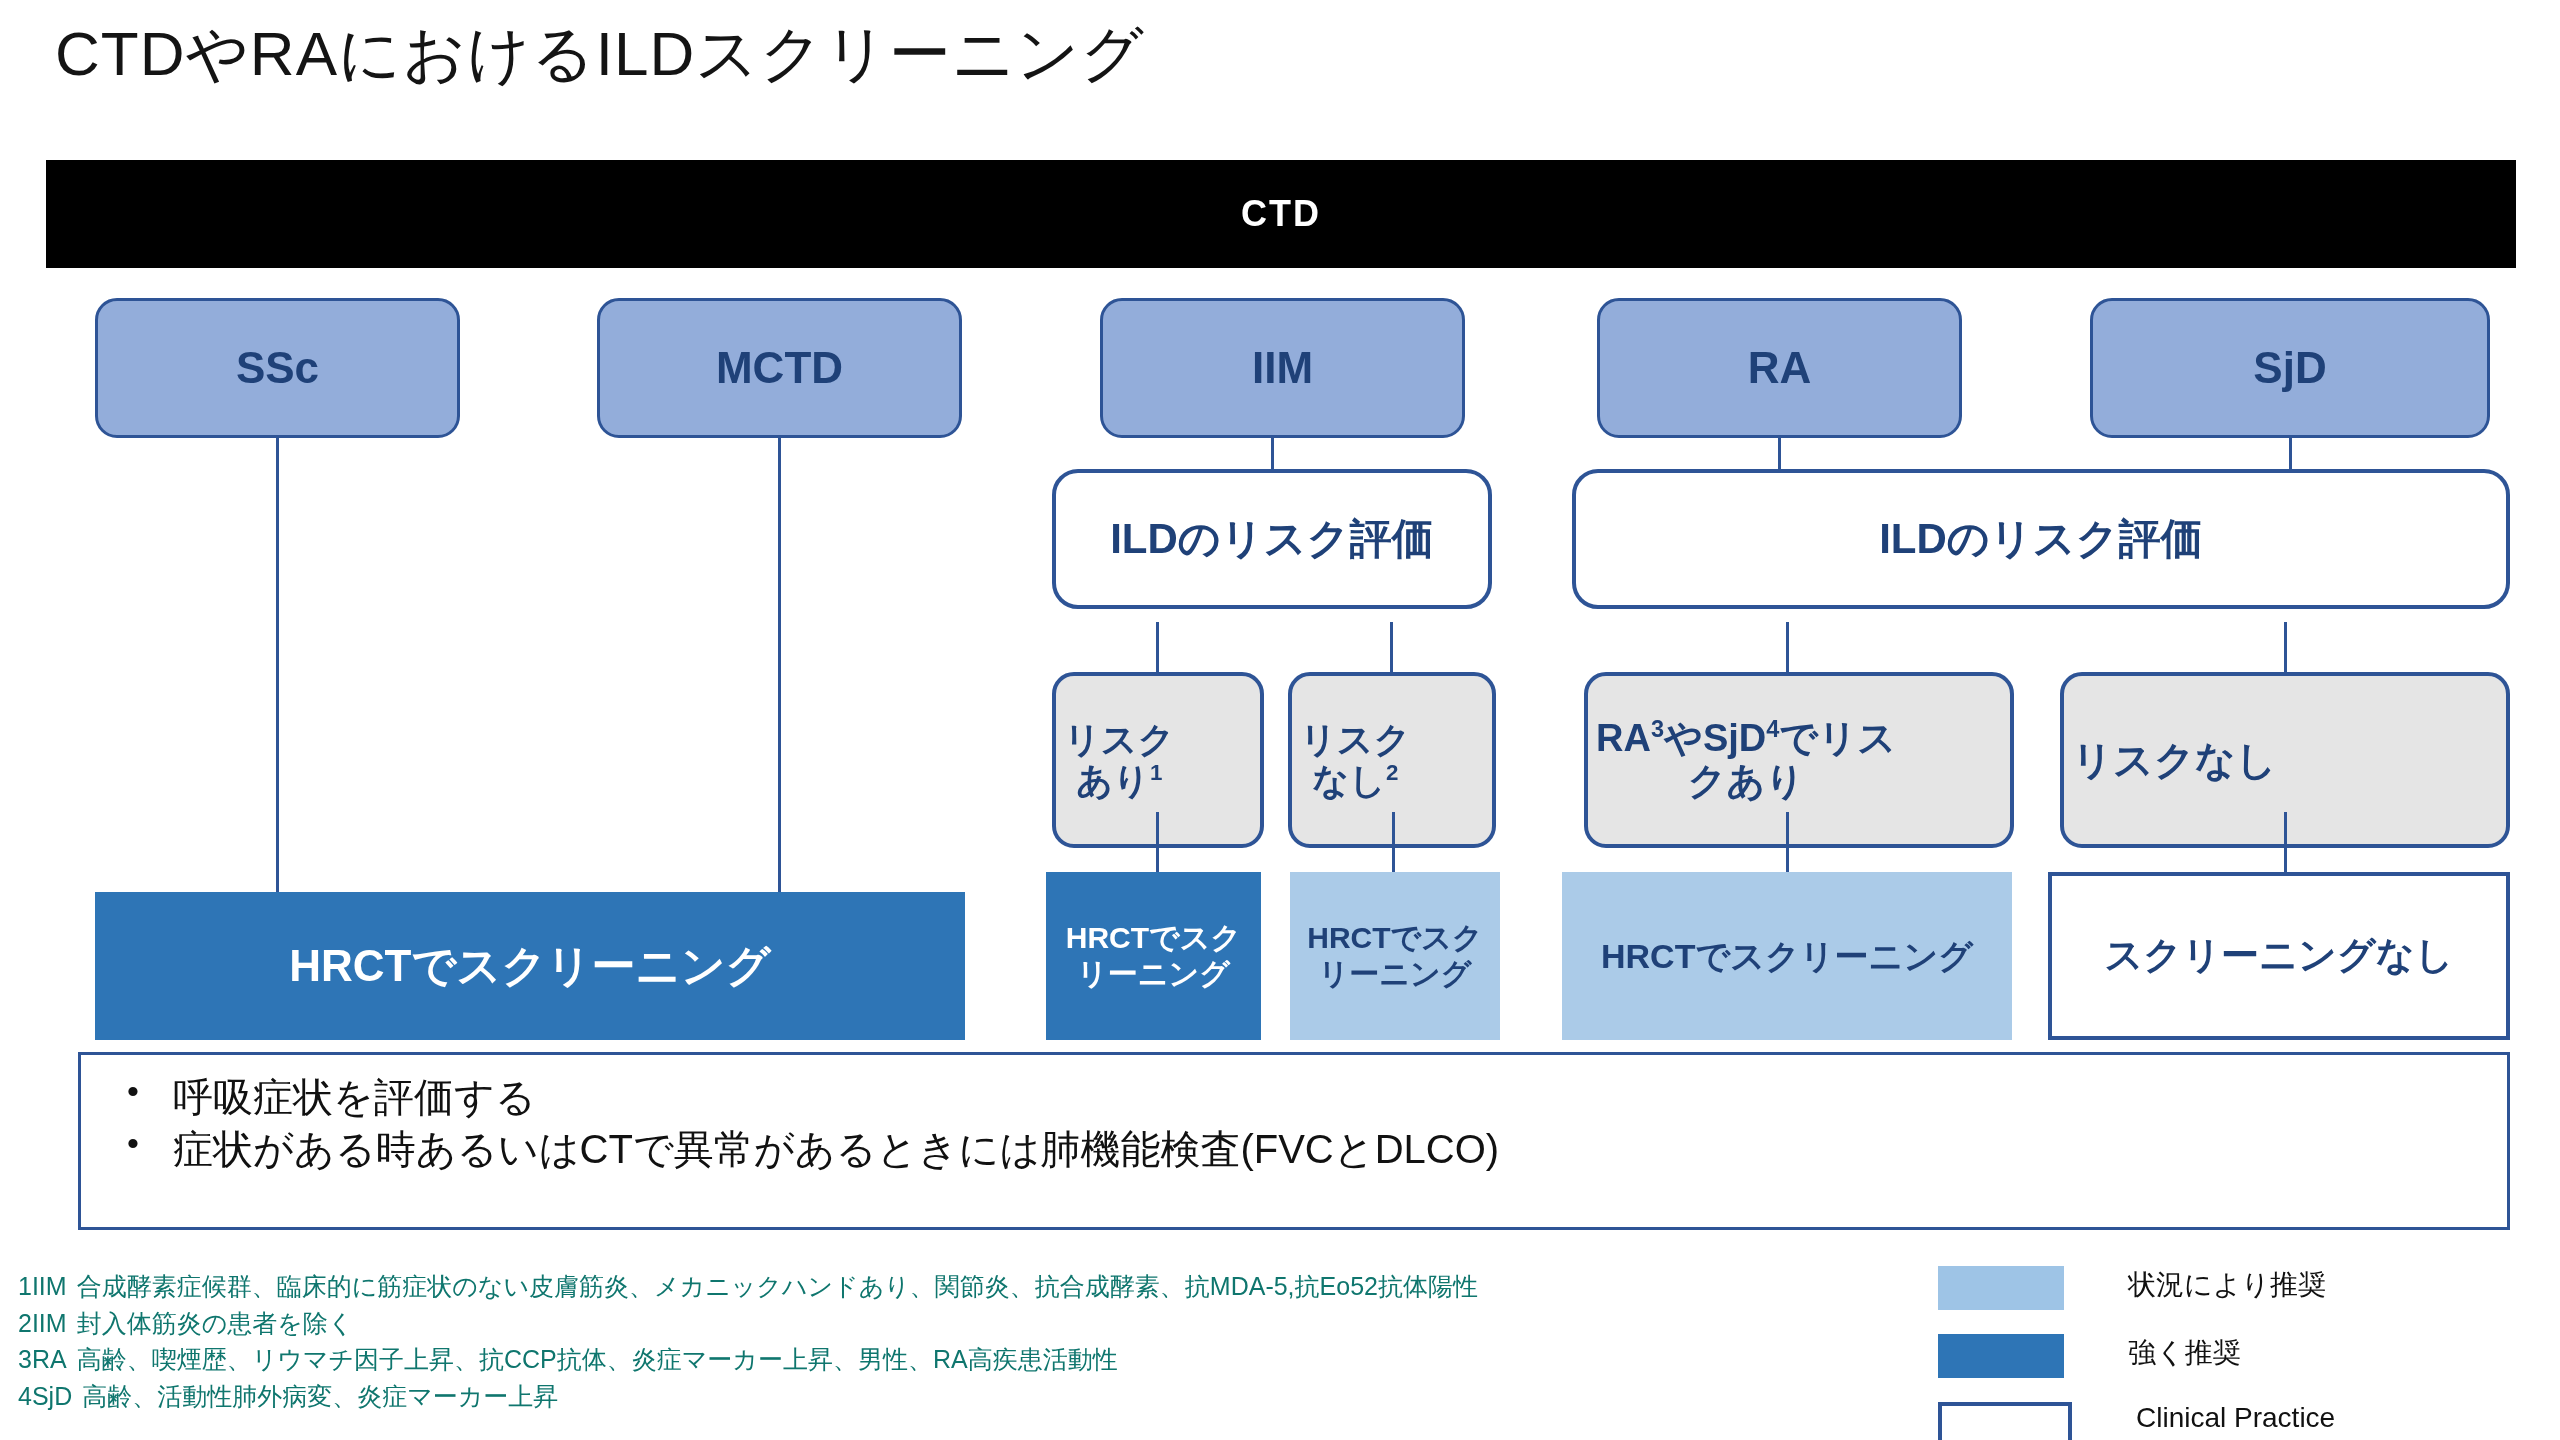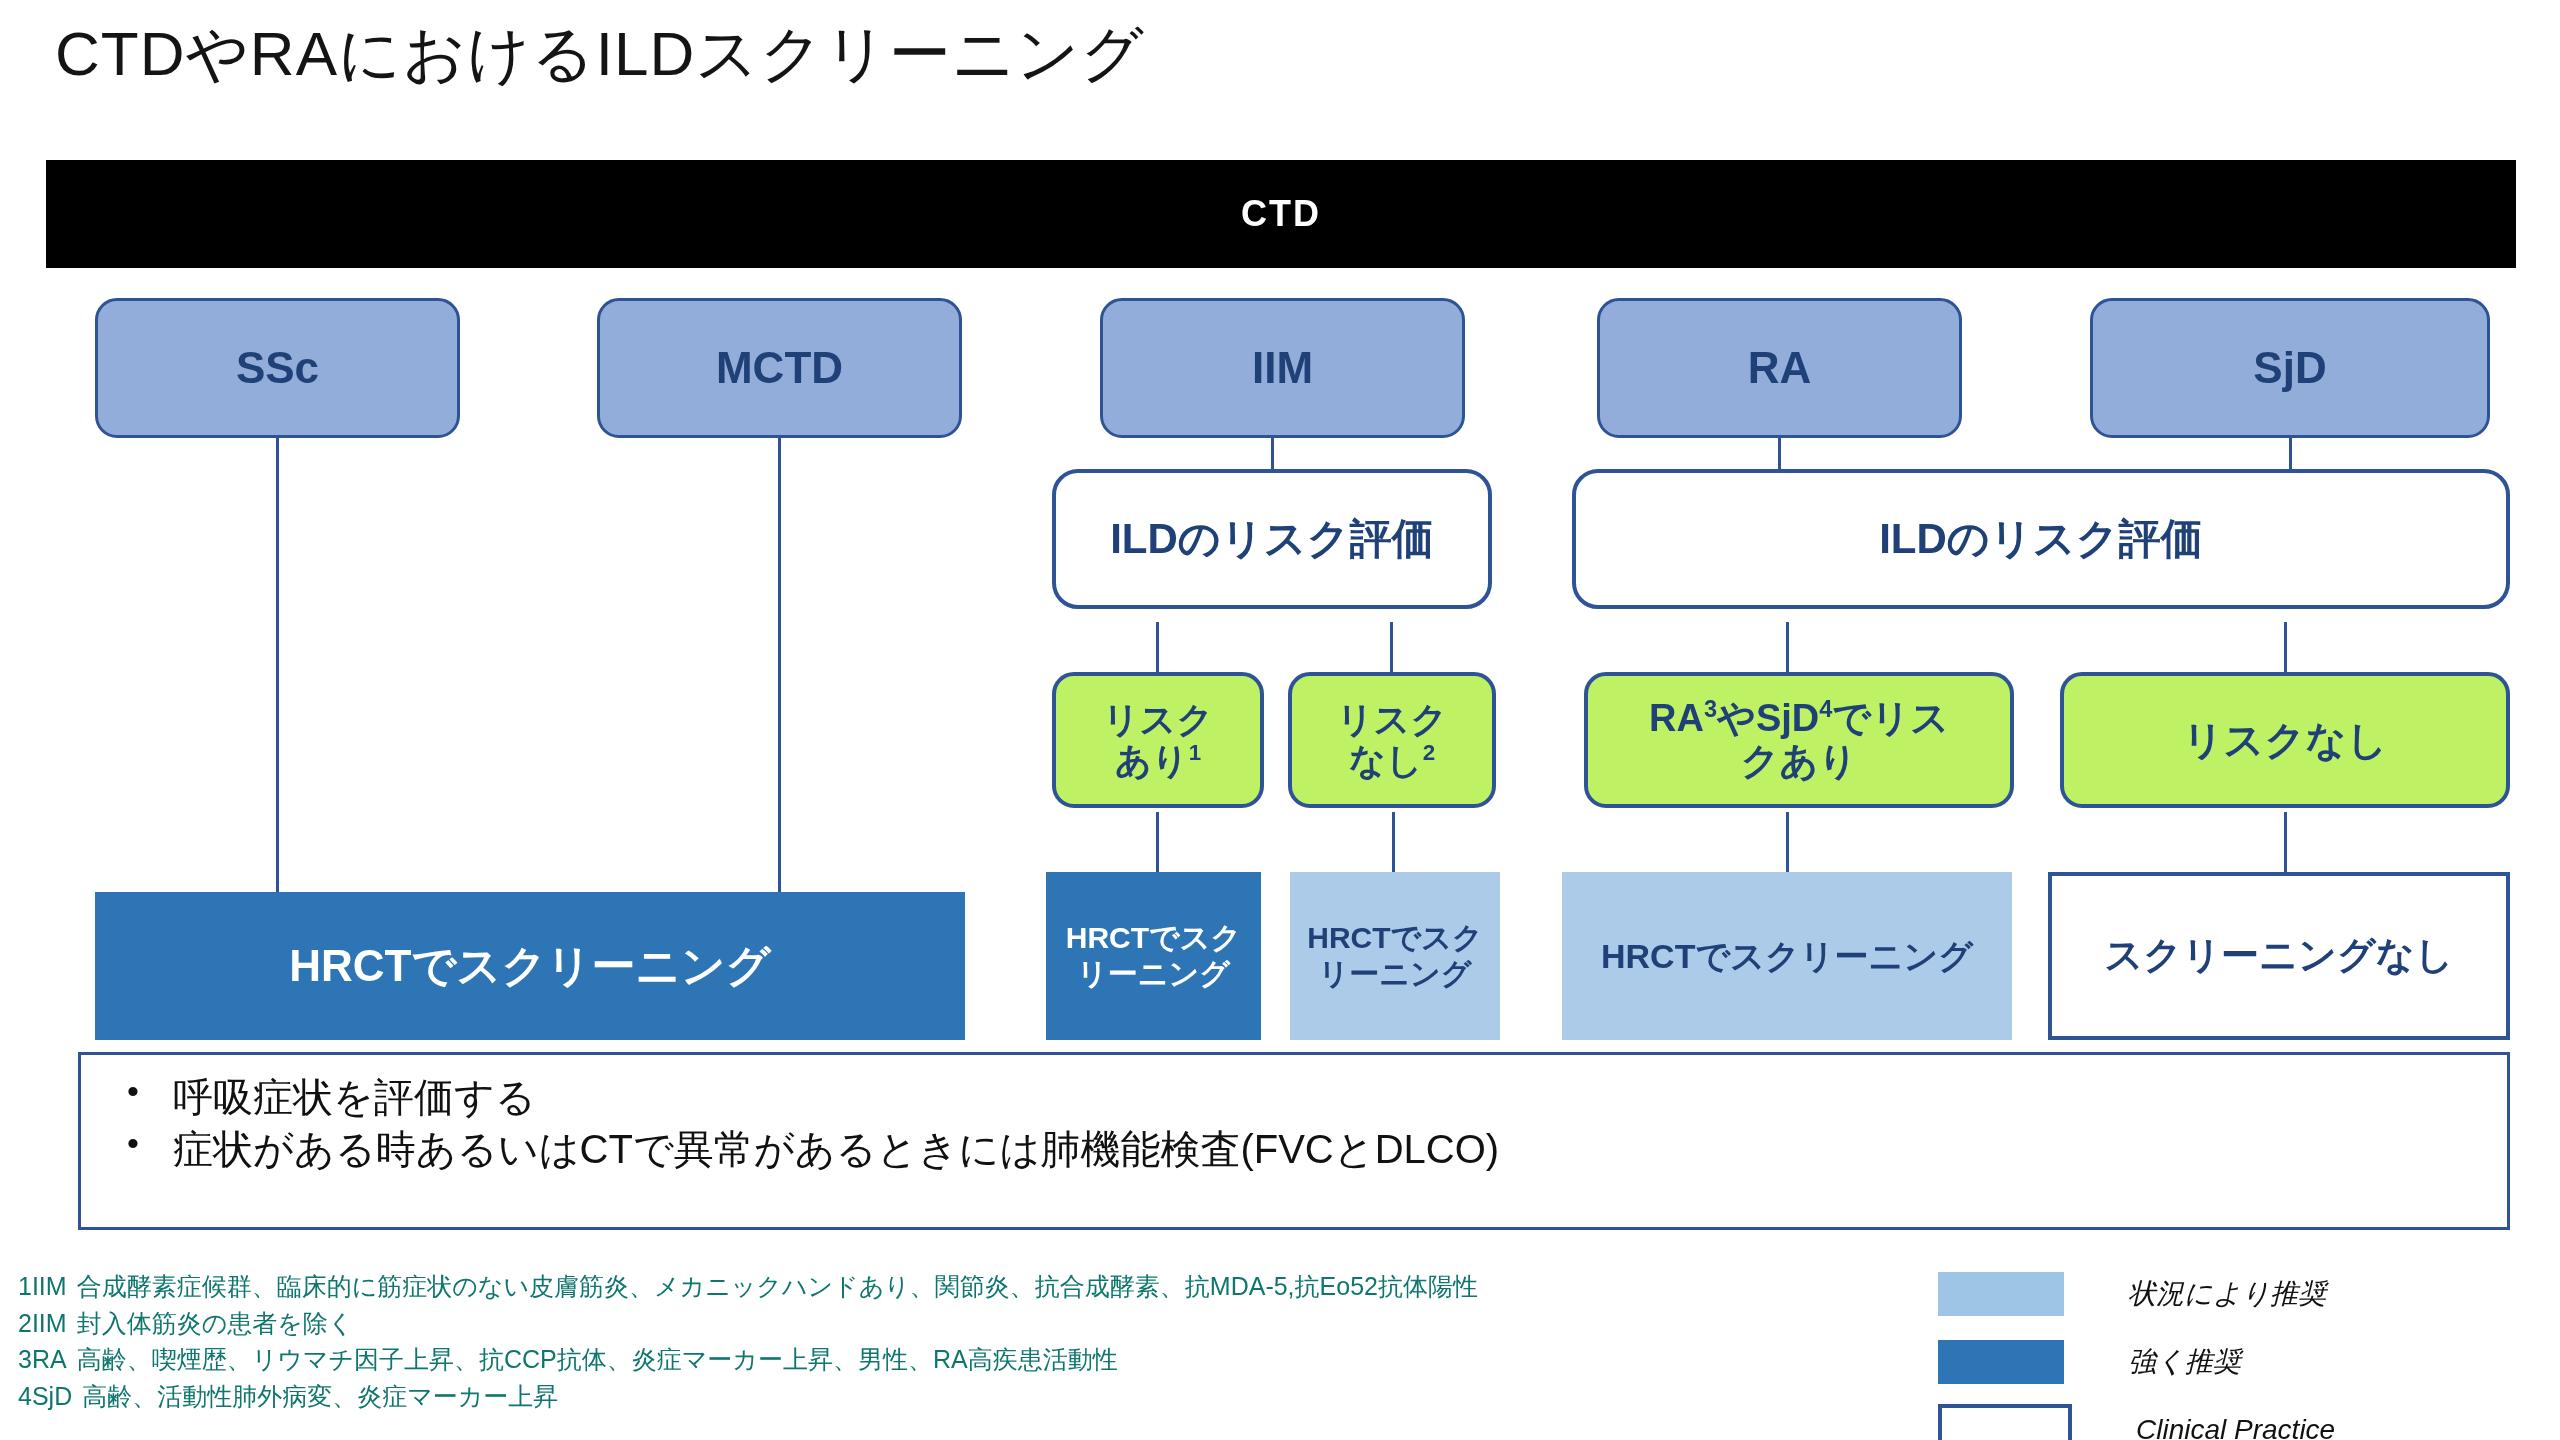--- a/index.html
+++ b/index.html
@@ -61,25 +61,25 @@
     border-radius: 26px;
     display: flex; align-items: center; justify-content: center;
     color: #1F4178;
     font-size: 42px;
     font-weight: bold;
     text-align: center;
   }
 
   
   .risk-box {
-    top: 672px; height: 136px;
-    background: #bef264;
+    top: 672px; height: 176px;
+    background: #e5e5e5;
     border: 4px solid #2E5496;
     border-radius: 22px;
-    display: flex; align-items: center; justify-content: center;
+    display: flex; align-items: center; justify-content: flex-start;
     color: #1F4178;
     font-weight: bold;
     text-align: center;
     line-height: 1.15;
     padding: 4px 8px;
   }
   .risk-box sup { font-size: 0.62em; vertical-align: super; }
 
   
   .outcome-box {
@@ -124,21 +124,21 @@
   #footnotes .fn {
     font-size: 25px; color: #0f766e; line-height: 1.46;
     white-space: nowrap;
   }
   #footnotes .fn .fn-key { display: inline-block; }
   #footnotes .fn .fn-txt { display: inline-block; margin-left: 10px; }
 
   
   #legend { left: 1938px; top: 1266px; width: 600px; }
   #legend .legend-row {
-    display: flex; align-items: center; height: 56px; margin-bottom: 12px; font-style: italic;
+    display: flex; height: 56px; margin-bottom: 12px;
   }
   #legend .swatch {
     width: 126px; height: 44px; flex: 0 0 126px;
   }
   #legend .sw-light { background: #9EC4E6; }
   #legend .sw-dark  { background: #2E75B6; }
   #legend .sw-open  { background: #ffffff; border: 4px solid #2E5496; }
   #legend .legend-label {
     margin-left: 64px; font-size: 28px; color: #111; white-space: nowrap;
   }

